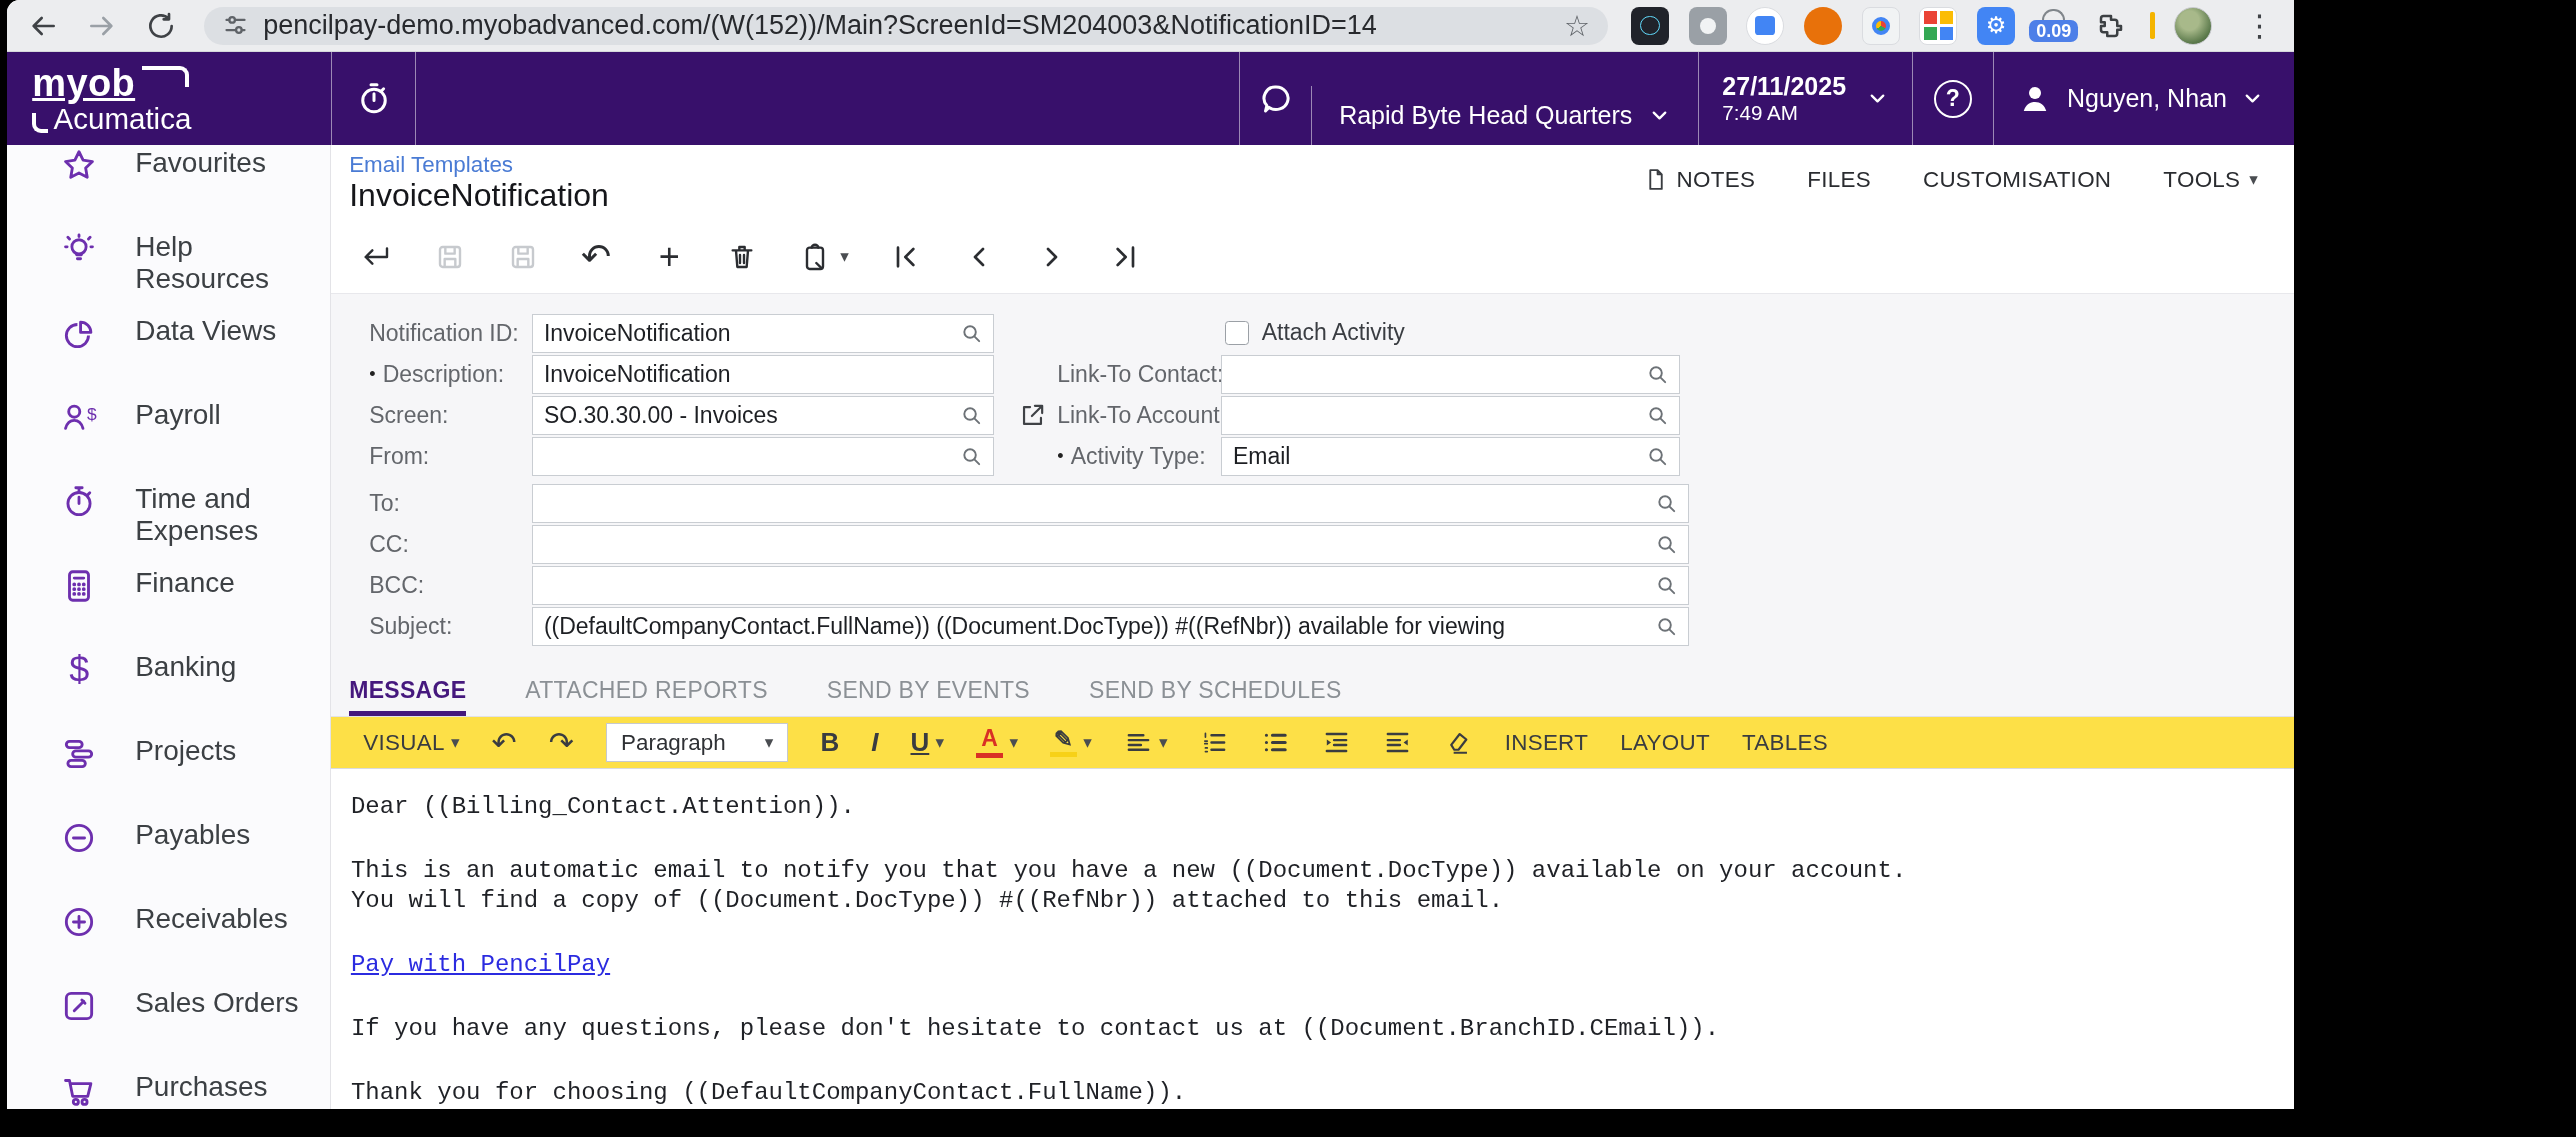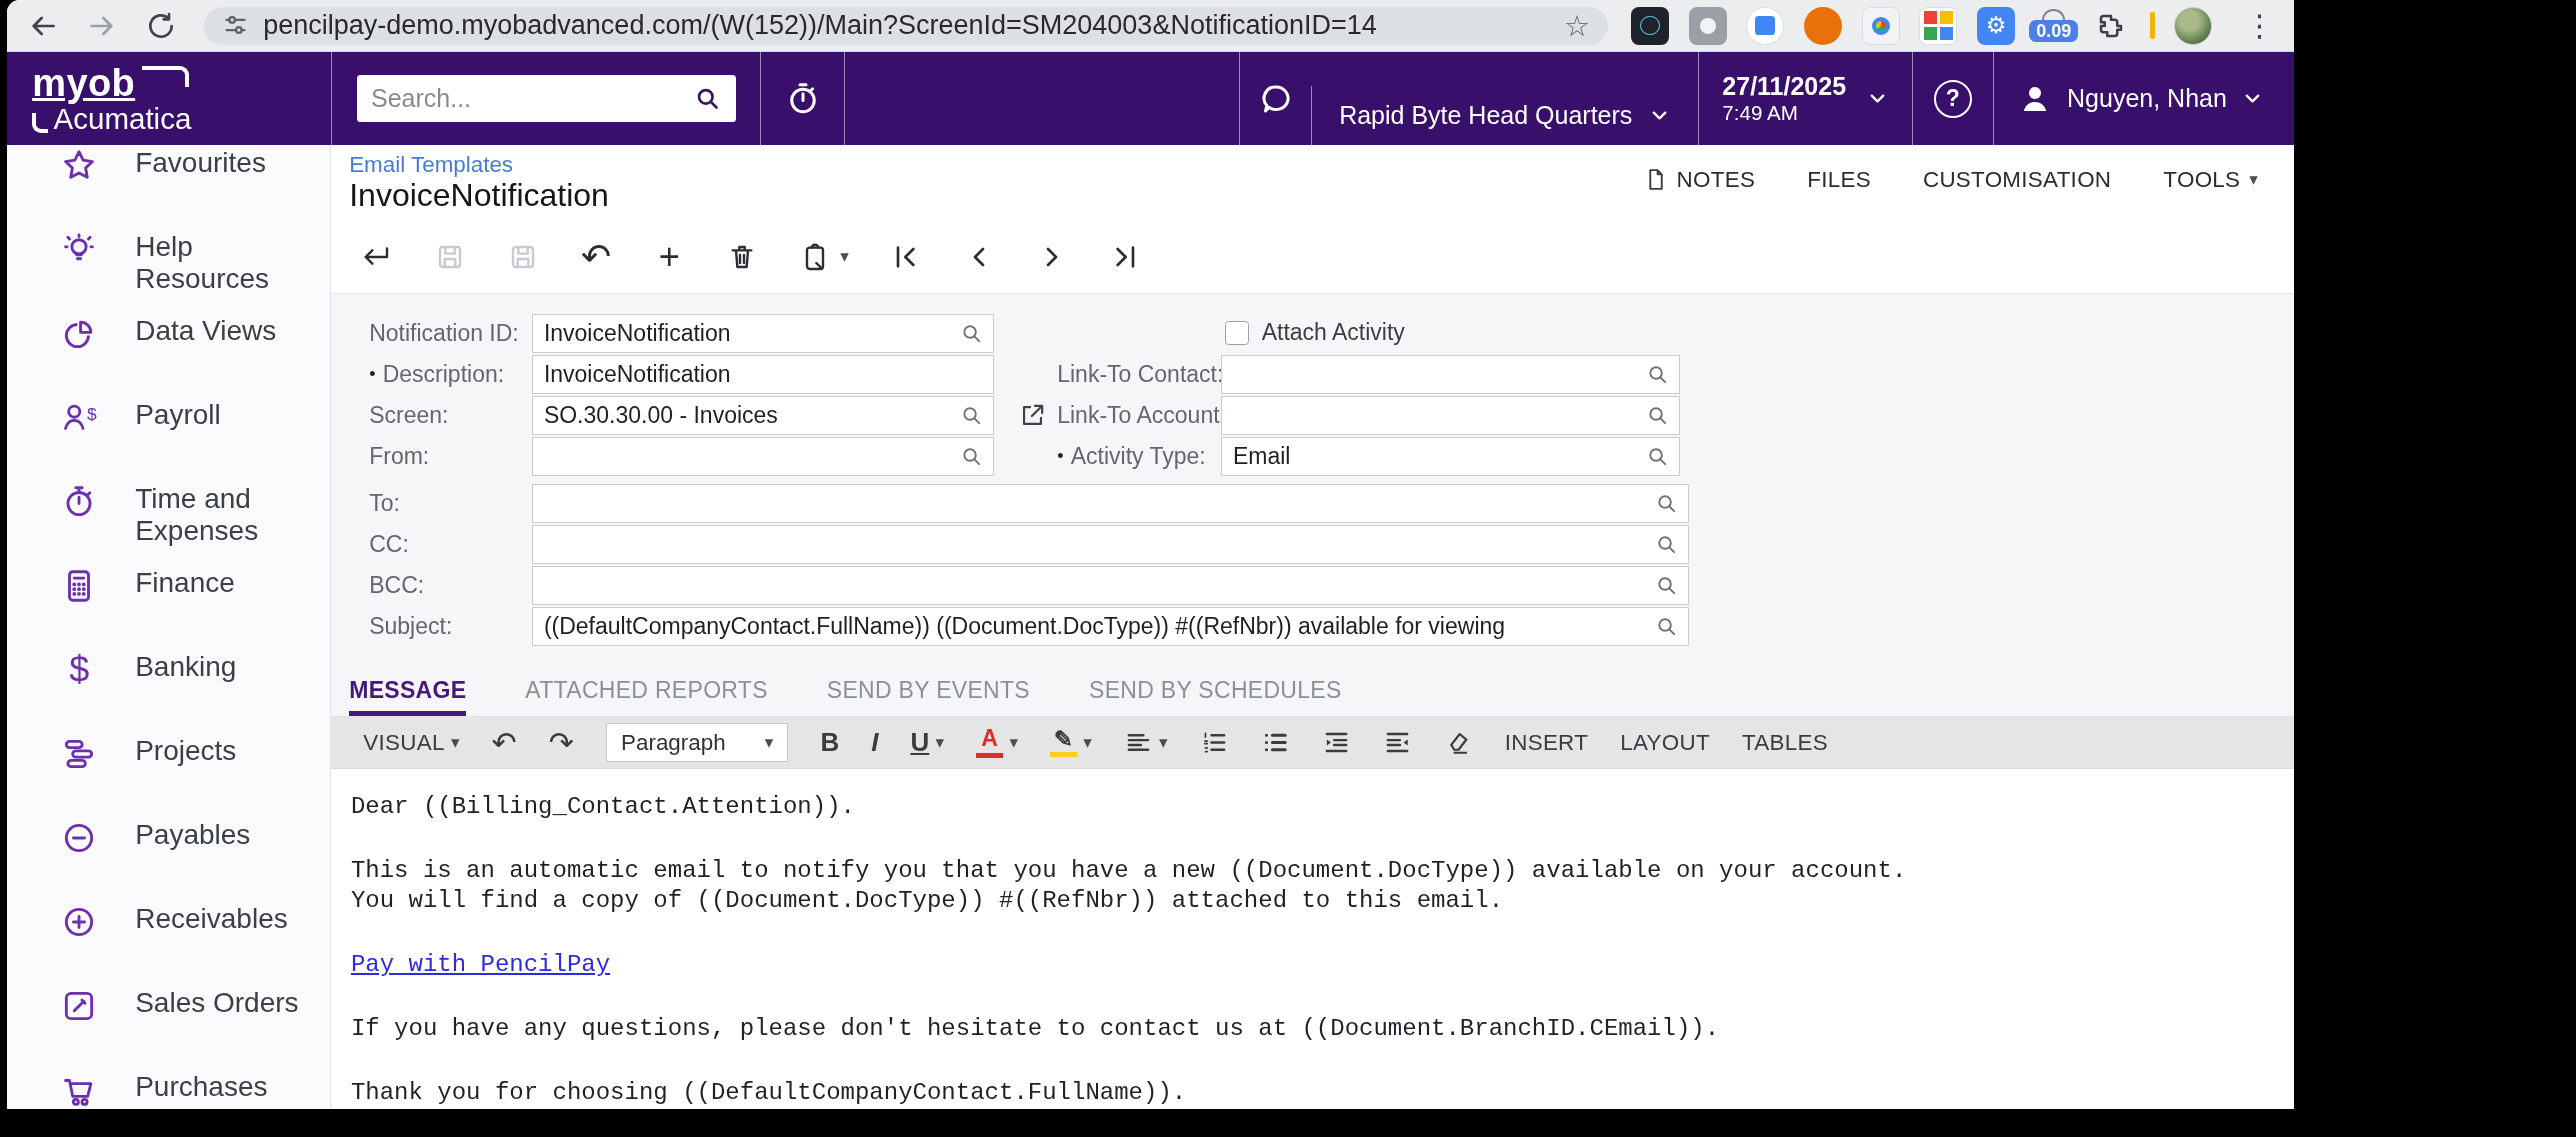--- a/index.html
+++ b/index.html
@@ -97,21 +97,21 @@
   .wide { left:201px; width:1157px; }
   .rcol { left:890px; width:459px; }
   .extlink { position:absolute; left:687px; width:29px; height:29px; color:#3f4246; }
   .chkrow { position:absolute; left:894px; top:25px; display:flex; align-items:center; gap:12.5px; color:#3a3d42; }
   .chkbox { width:24px; height:24px; border:1.8px solid #9ba0a6; border-radius:3.6px; background:#fff; }
 
   .tabs { height:54px; background:#f6f6f8; border-bottom:0.9px solid #e2e2e6; display:flex; align-items:flex-end; gap:59px; padding-left:18px; }
   .tab { font-size:23px; color:#8b9095; padding-bottom:12.5px; letter-spacing:0.3px; }
   .tab.active { color:#45187d; font-weight:700; border-bottom:5.4px solid #45187d; padding-bottom:7.2px; }
 
-  .edbar { height:52px; background:#e5e5e5; border-bottom:0.9px solid #d9dbdf; display:flex; align-items:center; gap:32px; padding-left:32px; color:#3a3c40; font-size:22.4px; }
+  .edbar { height:52px; background:#fde047; border-bottom:0.9px solid #d9dbdf; display:flex; align-items:center; gap:32px; padding-left:32px; color:#3a3c40; font-size:22.4px; }
   .edbtn { display:flex; align-items:center; gap:6.3px; }
   .edbtn svg { width:29px; height:29px; }
   .edbtn.glyph { font-size:30px; line-height:1; }
   .para-box { border:0.9px solid #c6c9ce; height:39px; padding:0 14.3px; display:flex; align-items:center; gap:39px; font-size:22.4px; color:#2f3135; background:#fff; }
   .b-bold { font-weight:700; font-size:26px; }
   .b-italic { font-style:italic; font-size:26px; font-weight:600; }
   .b-under { text-decoration:underline; font-size:26px; font-weight:600; }
   .stack { display:flex; flex-direction:column; align-items:center; line-height:1; }
   .stack .bar-red { width:27px; height:4.5px; background:#d93025; margin-top:2.7px; }
   .stack .bar-yel { width:27px; height:5.4px; background:#f7d117; margin-top:0.9px; }
@@ -197,31 +197,20 @@
         <div class="logo-top">
             <span>myob</span>
             <span class="brk-r"></span>
           </div>
         <div class="logo-bot">
             <span class="brk-l"></span>
             <span>Acumatica</span>
           </div>
       </div>
     </div>
-    <div class="sec search-sec divl">
-      <div class="search-box">
-        <input placeholder="Search..." style="">
-        <span class="search-mag">
-          <svg viewBox="0 0 24 24" fill="none" stroke="currentColor" stroke-width="2.4" stroke-linecap="round">
-              <circle cx="10.5" cy="10.5" r="6"></circle>
-              <path d="M15 15l5 5"></path>
-            </svg>
-        </span>
-      </div>
-    </div>
     <div class="sec timer-sec divl">
       <span class="wicon">
         <svg viewBox="0 0 24 24" fill="none" stroke="currentColor" stroke-width="2" stroke-linecap="round">
             <circle cx="12" cy="13" r="7.5"></circle>
             <path d="M12 13V8.5M10 2.5h4M16.8 6.8l1.6-1.6"></path>
           </svg>
       </span>
     </div>
     <div class="sec divl spacer"></div>
     <div class="sec chat-sec divl">

